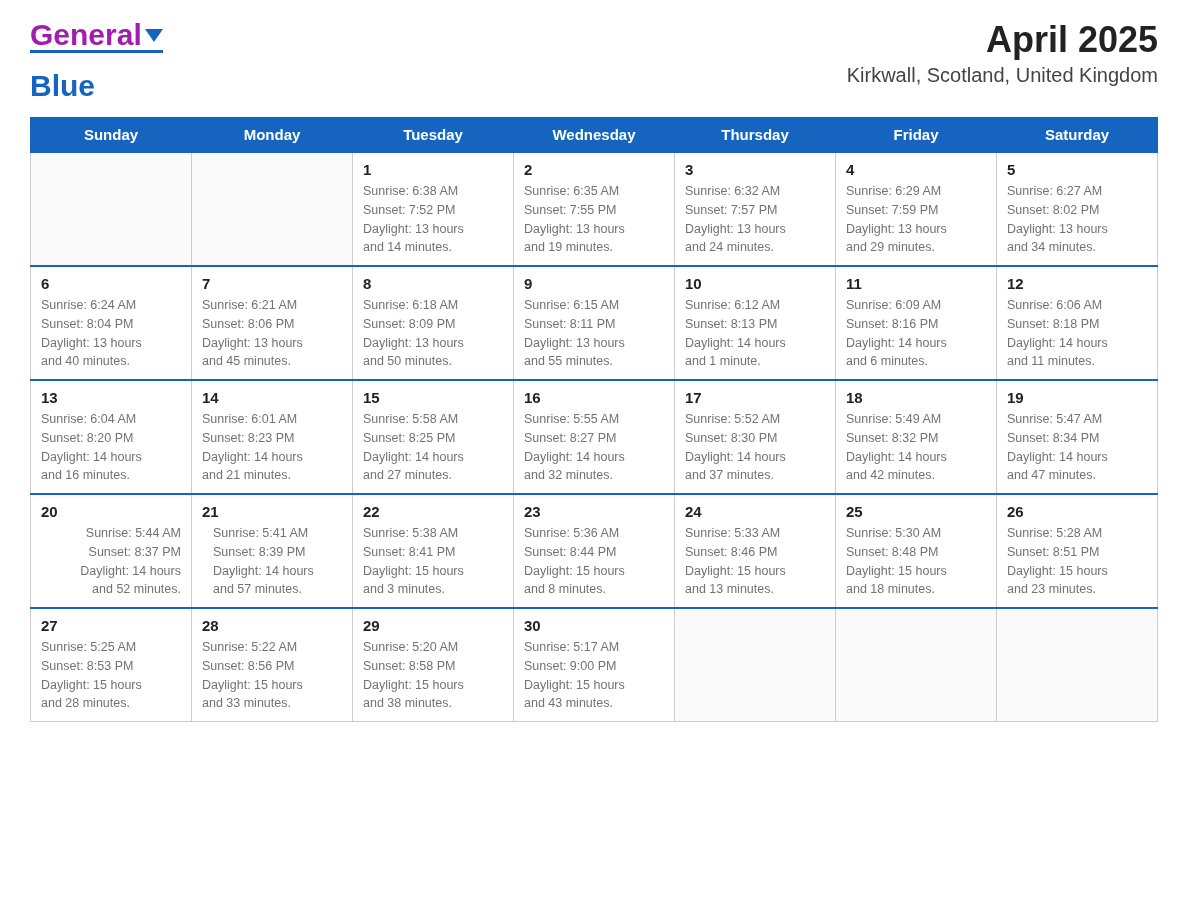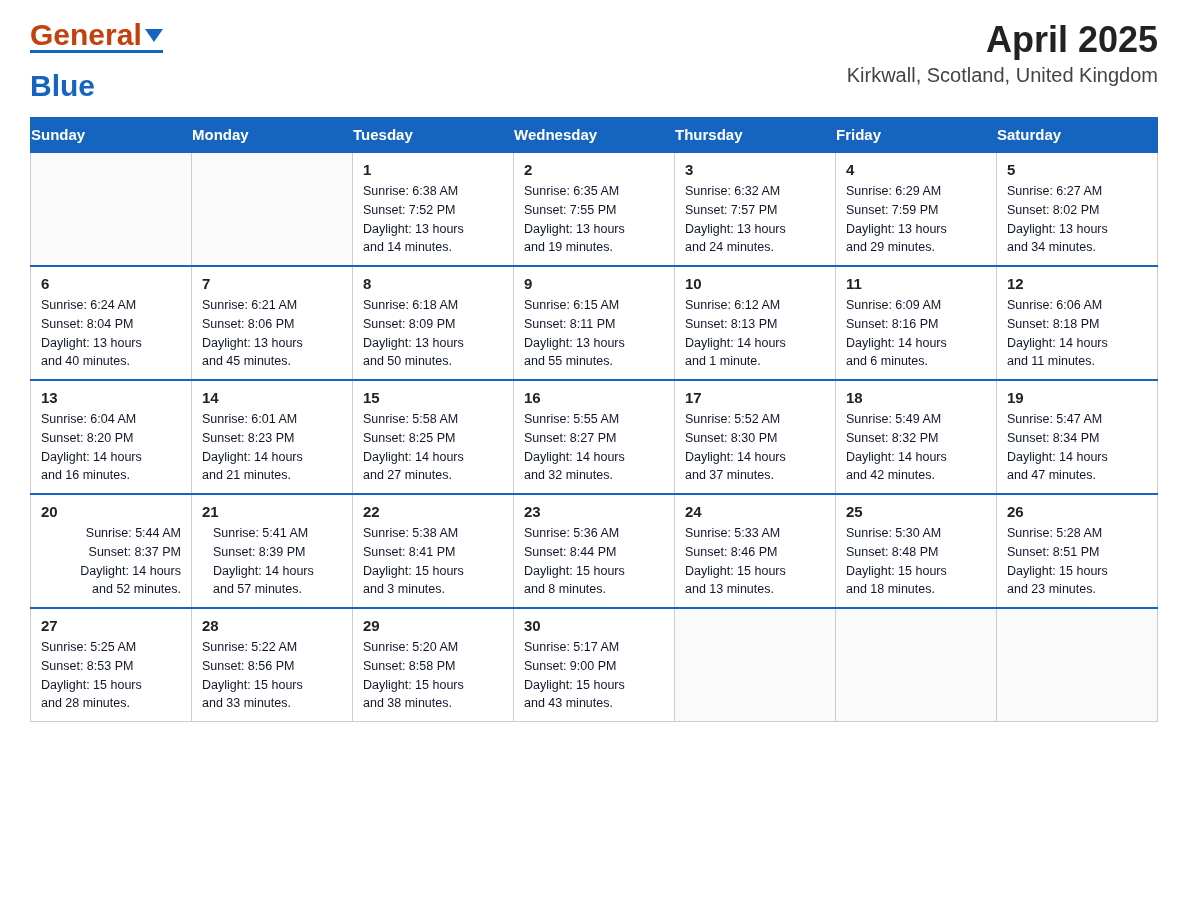--- a/index.html
+++ b/index.html
@@ -35,61 +35,61 @@
       width: 100%;
       border-collapse: collapse;
       table-layout: fixed;
     }
     .calendar th {
       background-color: #1565c0;
       color: #fff;
       font-size: 15px;
       font-weight: bold;
       padding: 8px 0;
-      text-align: left;
+      text-align: center;
       border: 1px solid #1565c0;
     }
     .calendar td {
       vertical-align: top;
       padding: 8px 10px;
       border: 1px solid #ccc;
       border-top: 2px solid #1565c0;
       font-size: 13px;
       color: #333;
       height: 100px;
       width: 14.28%;
     }
     .day-num {
       font-size: 15px;
       font-weight: bold;
       color: #222;
       margin-bottom: 4px;
     }
     .day-info {
-      color: #0f172a;
+      color: #737373;
       font-size: 12.5px;
       line-height: 1.5;
     }
     .empty {
       background: #fafafa;
     }
 
     
     .logo-container {
       display: flex;
       align-items: center;
     }
     .brand-block {
       display: flex;
       flex-direction: column;
     }
     .brand-line1 {
       font-size: 30px;
       font-weight: bold;
-      color: #c2410c;
+      color: #a21caf;
       line-height: 1;
     }
     .brand-line2 {
       font-size: 30px;
       font-weight: bold;
       color: #1565c0;
       line-height: 1;
       border-top: 3px solid #1565c0;
       padding-top: 18px;
     }

